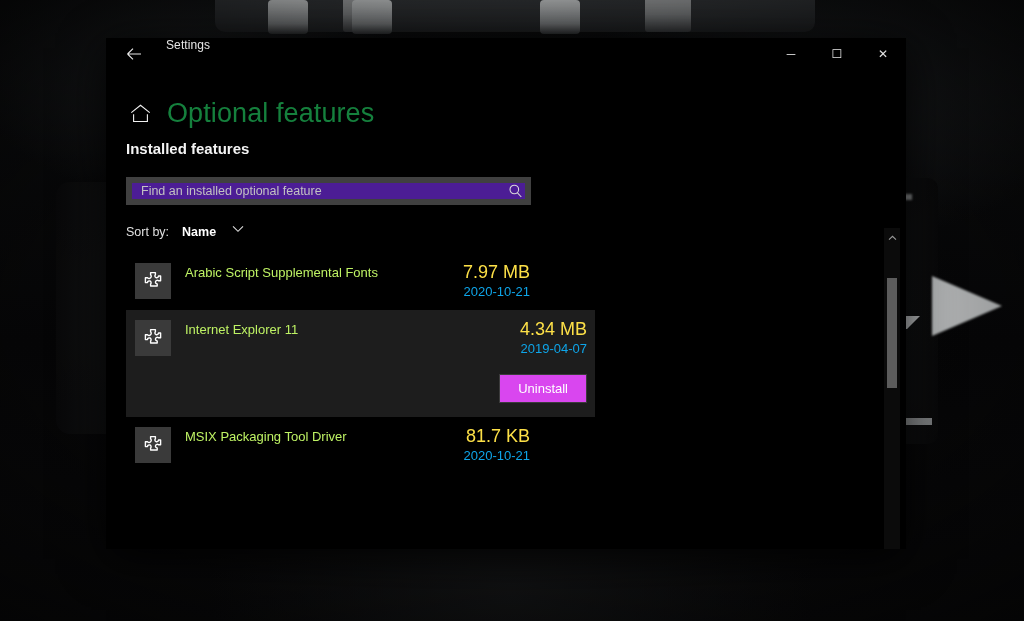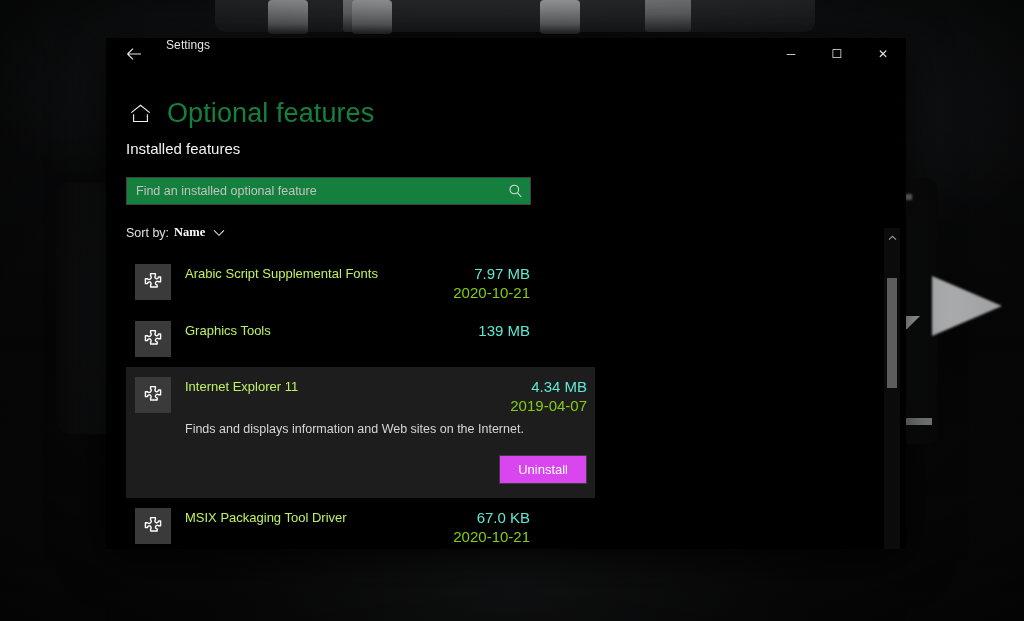--- a/index.html
+++ b/index.html
@@ -196,58 +196,59 @@
   
   .content {
     position: relative;
     padding-left: 20px;
     height: 415px;
   }
   .section-title {
     font-size: 15px;
     color: #f4f4f4;
     margin: 6px 0 0 0;
-    font-weight: 400;
+    font-weight: 700;
   }
 
   .search-wrap {
     position: relative;
     margin-top: 20px;
     width: 405px;
     height: 28px;
   }
   .search-input {
     width: 100%;
     height: 100%;
-    background: #15803d;
-    border: 1px solid #404040;
+    background: #4c1d95;
+    border: 6px solid #404040;
     color: #c9c9c9;
     font-size: 12.5px;
     font-family: "Liberation Sans", sans-serif;
     padding: 0 30px 0 9px;
     outline: none;
   }
   .search-input::placeholder { color: #c2c2c2; opacity: 1; }
   .search-icon {
     position: absolute;
     right: 8px; top: 50%;
     transform: translateY(-50%);
     color: #d8d8d8;
     display: flex;
   }
 
   .sortby {
     margin-top: 20px;
     display: flex;
-    align-items: center;
+    align-items: flex-start;
     font-size: 12.5px;
     color: #e2e2e2;
+    gap: 8px;
   }
   .sortby .label { color: #e0e0e0; }
-  .sortby .value { font-weight: bold; color: #ffffff; margin-left: 5px; font-family: Liberation Serif, serif; }
+  .sortby .value { font-weight: bold; color: #ffffff; margin-left: 5px; }
   .sortby .chev { margin-left: 8px; color: #dcdcdc; display: flex; }
 
   
   .feature-list {
     margin-top: 14px;
     width: 412px;
   }
   .feature-row {
     position: relative;
     padding: 10px 0 10px 0;
@@ -282,27 +283,27 @@
     color: #bef264;
     line-height: 17px;
   }
   .row-right {
     text-align: right;
     padding-right: 8px;
     padding-top: 1px;
     min-width: 84px;
   }
   .feature-size {
-    font-size: 15px;
-    color: #5eead4;
+    font-size: 18px;
+    color: #fde047;
     line-height: 17px;
   }
   .feature-date {
-    font-size: 15px;
-    color: #84cc16;
+    font-size: 13px;
+    color: #0ea5e9;
     line-height: 17px;
     margin-top: 2px;
   }
   .feature-desc {
     font-size: 12.5px;
     color: #d6d6d6;
     padding-left: 59px;
     padding-right: 10px;
     margin-top: 7px;
     line-height: 17px;
@@ -445,69 +446,53 @@
           <div class="row-text">
             <div class="feature-name">Arabic Script Supplemental Fonts</div>
           </div>
           <div class="row-right">
             <div class="feature-size">7.97 MB</div>
             <div class="feature-date">2020-10-21</div>
           </div>
         </div>
       </div>
 
+
+      <div class="feature-row selected">
+        <div class="row-main">
+          <div class="feature-icon">
+            <svg width="22" height="22" viewBox="0 0 22 22" fill="none" stroke="#ffffff" stroke-width="1.4" stroke-linejoin="round">
+              <path d="M8.6 2.6h4.8v2.1a1.8 1.8 0 1 0 3.1 1.3h2.1v4.8h-2.1a1.8 1.8 0 1 0-1.3 3.1v2.1H8.6v-2.1a1.8 1.8 0 1 0-3.1-1.3H3.4V7.8h2.1A1.8 1.8 0 1 0 8.6 4.7z"></path>
+            </svg>
+          </div>
+          <div class="row-text">
+            <div class="feature-name">Internet Explorer 11</div>
+          </div>
+          <div class="row-right">
+            <div class="feature-size">4.34 MB</div>
+            <div class="feature-date">2019-04-07</div>
+          </div>
+        </div>
+        <div class="row-actions">
+          <button class="uninstall-btn">Uninstall</button>
+        </div>
+      </div>
+
       <div class="feature-row">
         <div class="row-main">
           <div class="feature-icon">
             <svg width="22" height="22" viewBox="0 0 22 22" fill="none" stroke="#ffffff" stroke-width="1.4" stroke-linejoin="round">
               <path d="M8.6 2.6h4.8v2.1a1.8 1.8 0 1 0 3.1 1.3h2.1v4.8h-2.1a1.8 1.8 0 1 0-1.3 3.1v2.1H8.6v-2.1a1.8 1.8 0 1 0-3.1-1.3H3.4V7.8h2.1A1.8 1.8 0 1 0 8.6 4.7z"></path>
             </svg>
           </div>
           <div class="row-text">
-            <div class="feature-name">Graphics Tools</div>
+            <div class="feature-name">MSIX Packaging Tool Driver</div>
           </div>
           <div class="row-right">
-            <div class="feature-size">139 MB</div>
-          </div>
-        </div>
-      </div>
-
-      <div class="feature-row selected">
-        <div class="row-main">
-          <div class="feature-icon">
-            <svg width="22" height="22" viewBox="0 0 22 22" fill="none" stroke="#ffffff" stroke-width="1.4" stroke-linejoin="round">
-              <path d="M8.6 2.6h4.8v2.1a1.8 1.8 0 1 0 3.1 1.3h2.1v4.8h-2.1a1.8 1.8 0 1 0-1.3 3.1v2.1H8.6v-2.1a1.8 1.8 0 1 0-3.1-1.3H3.4V7.8h2.1A1.8 1.8 0 1 0 8.6 4.7z"></path>
-            </svg>
-          </div>
-          <div class="row-text">
-            <div class="feature-name">Internet Explorer 11</div>
-          </div>
-          <div class="row-right">
-            <div class="feature-size">4.34 MB</div>
-            <div class="feature-date">2019-04-07</div>
-          </div>
-        </div>
-        <div class="feature-desc">Finds and displays information and Web sites on the Internet.</div>
-        <div class="row-actions">
-          <button class="uninstall-btn">Uninstall</button>
-        </div>
-      </div>
-
-      <div class="feature-row">
-        <div class="row-main">
-          <div class="feature-icon">
-            <svg width="22" height="22" viewBox="0 0 22 22" fill="none" stroke="#ffffff" stroke-width="1.4" stroke-linejoin="round">
-              <path d="M8.6 2.6h4.8v2.1a1.8 1.8 0 1 0 3.1 1.3h2.1v4.8h-2.1a1.8 1.8 0 1 0-1.3 3.1v2.1H8.6v-2.1a1.8 1.8 0 1 0-3.1-1.3H3.4V7.8h2.1A1.8 1.8 0 1 0 8.6 4.7z"></path>
-            </svg>
-          </div>
-          <div class="row-text">
-            <div class="feature-name">MSIX Packaging Tool Driver</div>
-          </div>
-          <div class="row-right">
-            <div class="feature-size">67.0 KB</div>
+            <div class="feature-size">81.7 KB</div>
             <div class="feature-date">2020-10-21</div>
           </div>
         </div>
       </div>
 
     </div>
 
     <div class="scrollbar">
       <div class="sb-arrow up">
         <span>

